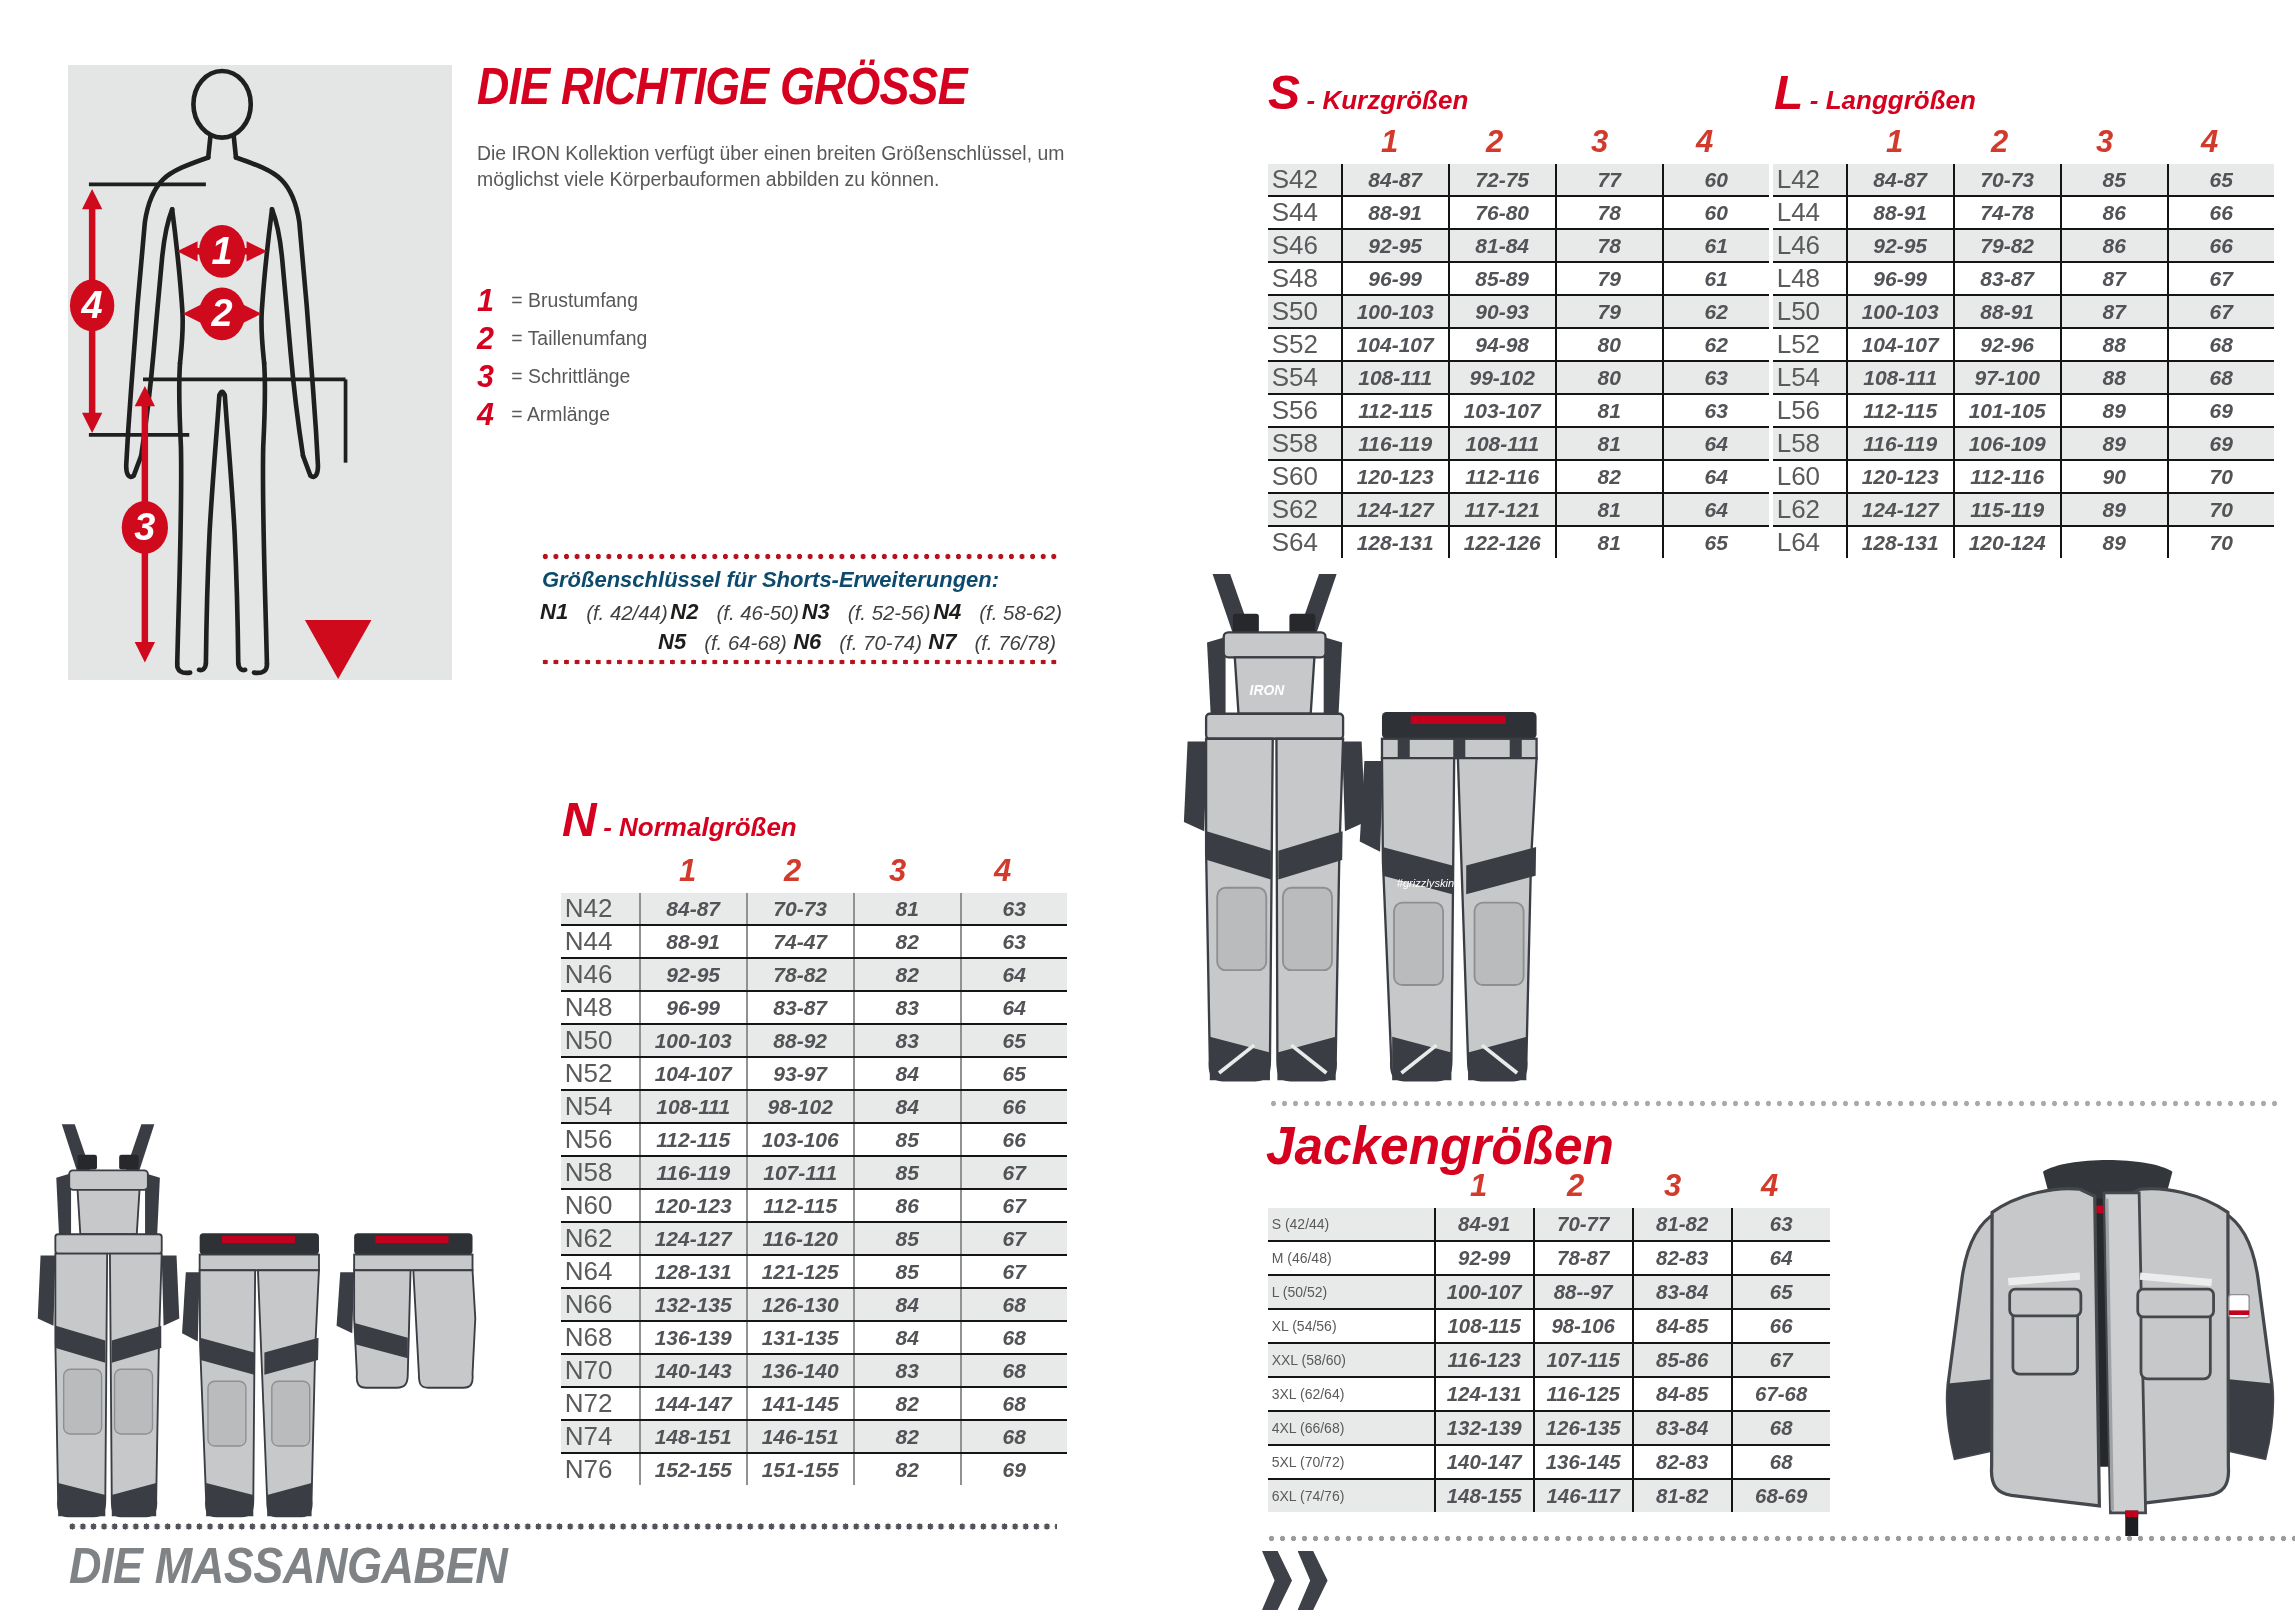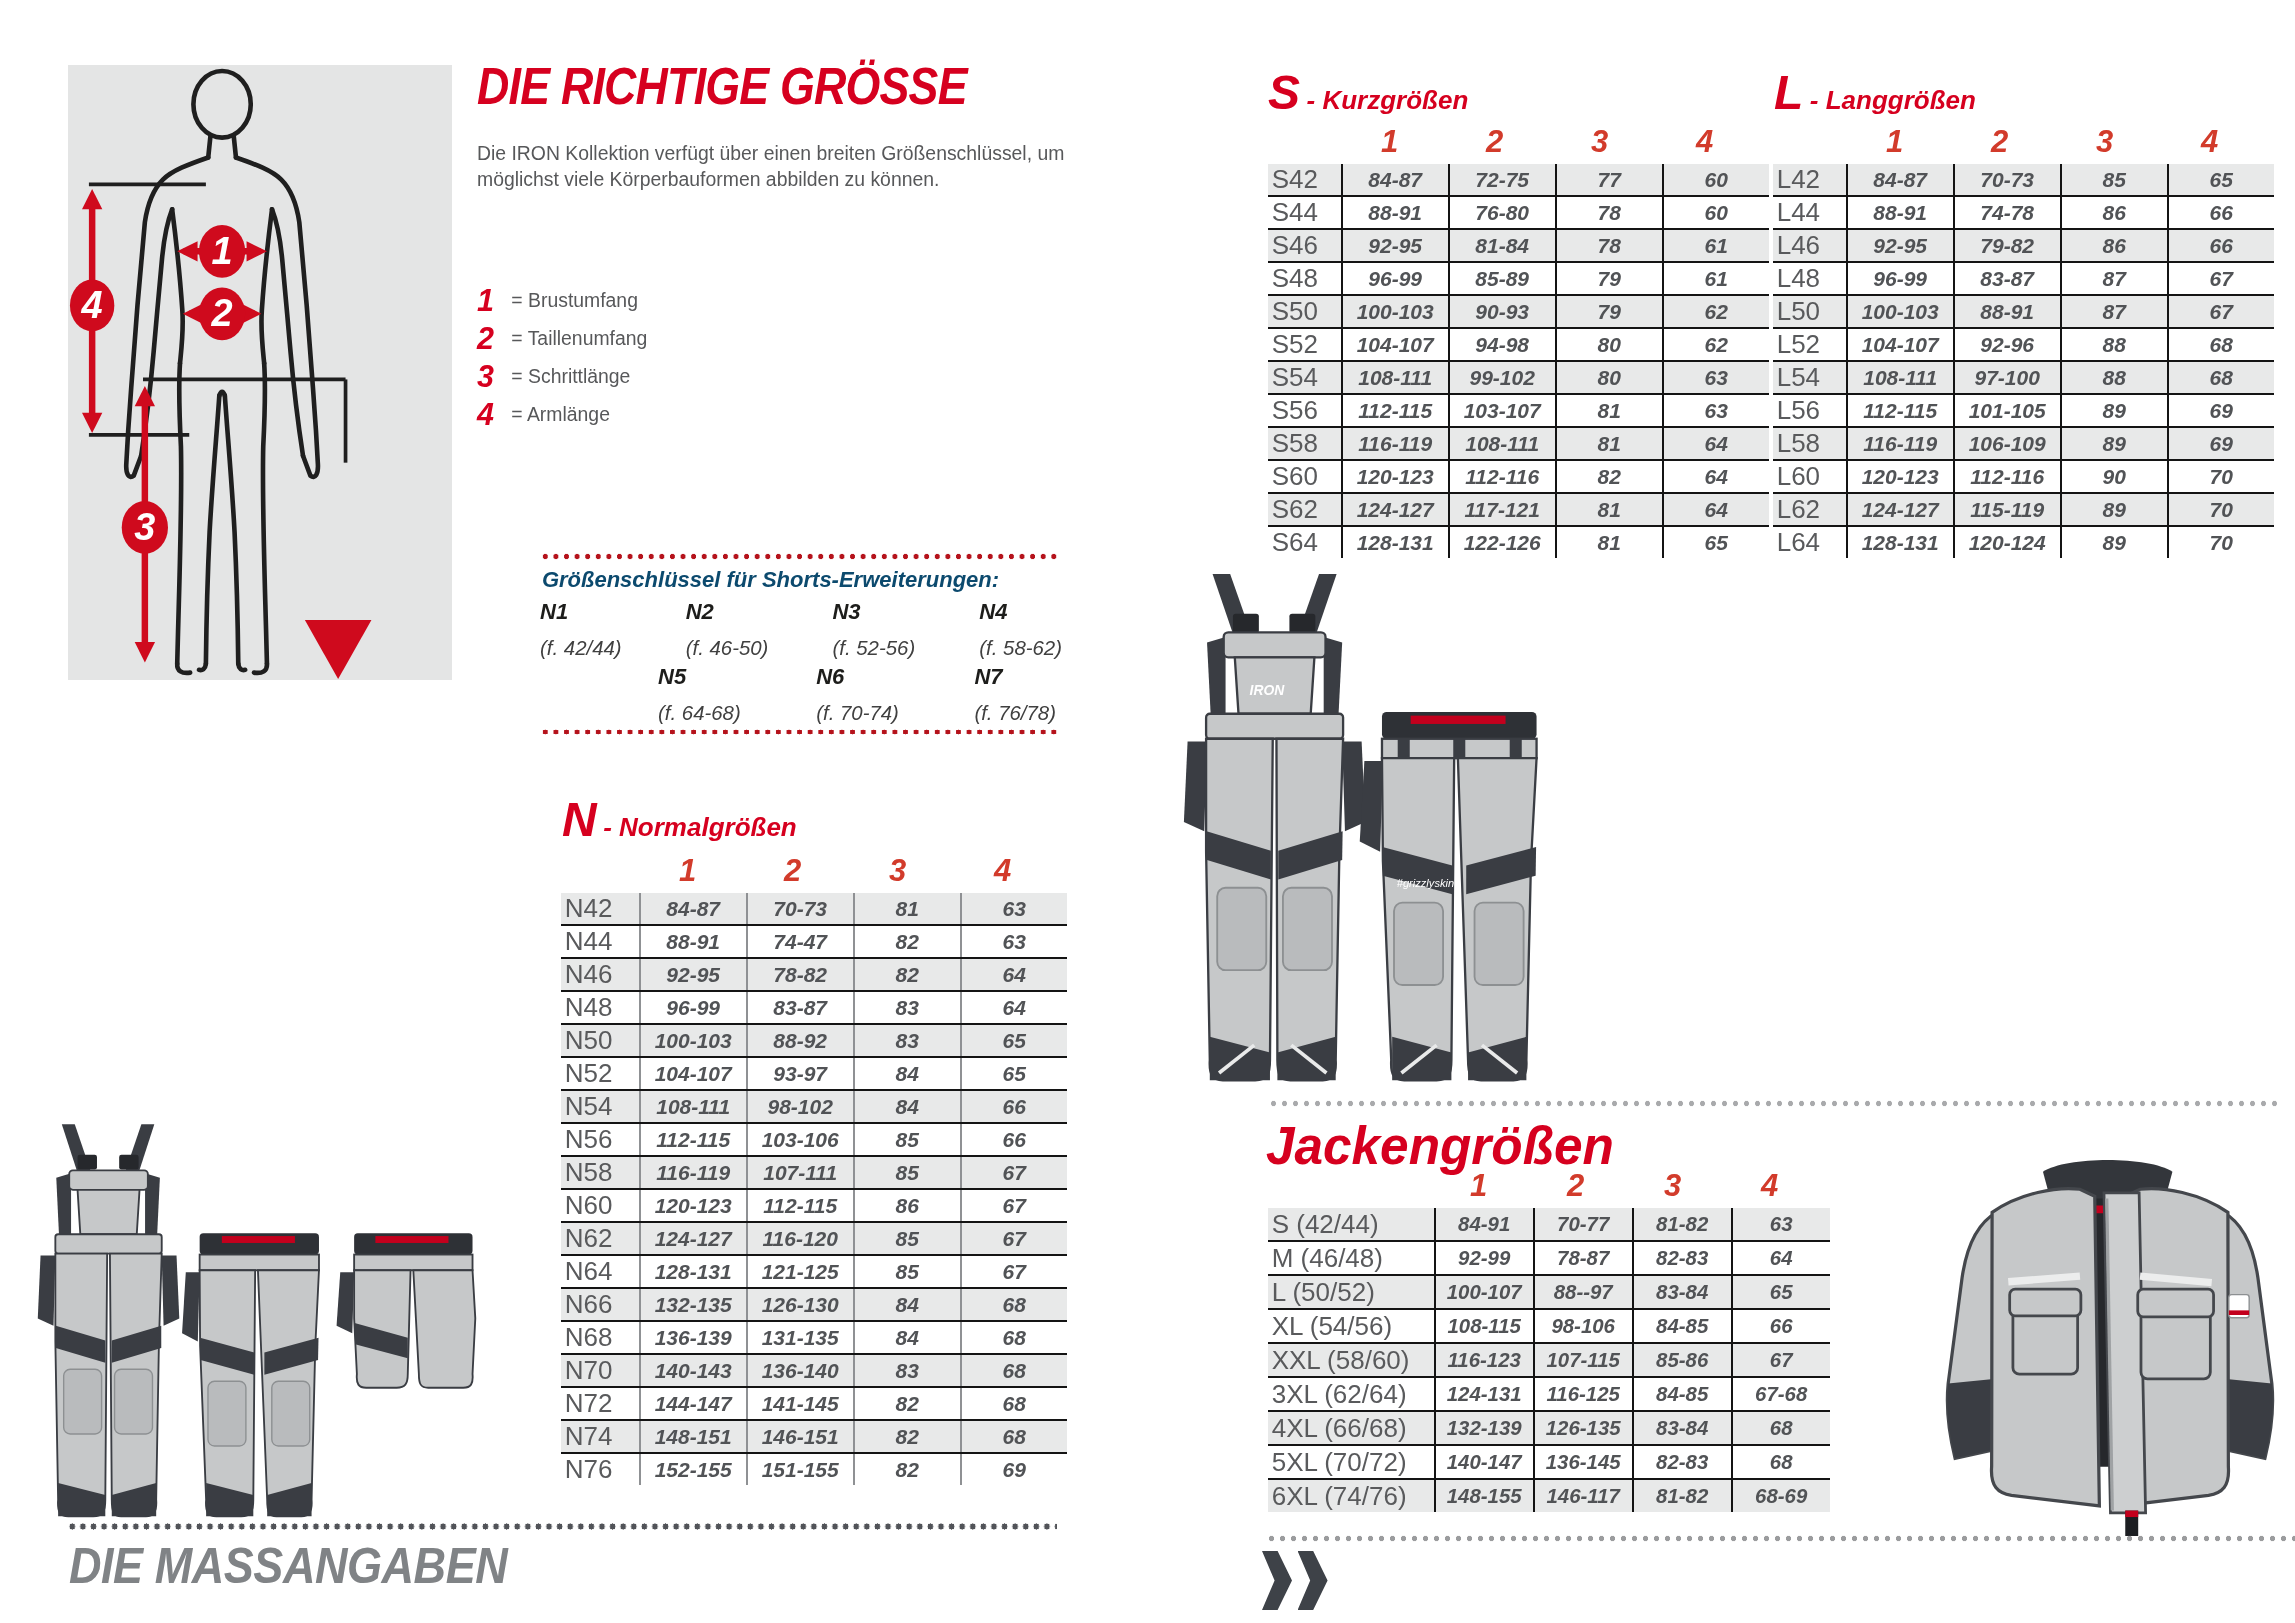--- a/index.html
+++ b/index.html
@@ -25,21 +25,21 @@
   .leg-row{display:flex;align-items:center;gap:9.3px;height:38px;}
   .leg-num{font-size:30.5px;font-weight:800;font-style:italic;color:#d6001f;width:25px;}
   .leg-label{font-size:19.4px;color:#57585a;}
 
   
   .shorts-box{left:540px;top:553px;width:522px;}
   .dotrow-red{height:6.5px;background:radial-gradient(circle,#b5121b 2.5px,transparent 2.8px) left center/10.6px 6.5px repeat-x;}
   .sk-title{font-size:22px;font-style:italic;font-weight:700;color:#0c4a6e;margin:7.4px 0 6.5px 1.9px;}
   .skrow{display:flex;justify-content:space-between;align-items:baseline;font-style:italic;margin:0.9px 0 3.7px;}
   .skrow.indent{margin-left:118px;width:398px;}
-  .sk-item{display:flex;gap:12px;align-items:flex-start;flex-direction:column;}
+  .sk-item{display:flex;gap:18px;align-items:flex-end;}
   .sk-code{font-size:22px;font-weight:800;color:#1d1d1b;font-style:italic;}
   .sk-range{font-size:20.4px;color:#404040;font-style:italic;}
 
   
   .sizetable{position:absolute;}
   .thead{display:flex;align-items:flex-end;}
   .thead span{text-align:center;font-style:italic;font-weight:800;color:#d23b2b;}
   .trow{display:flex;}
   .cell{display:flex;align-items:center;}
   .cell.label{justify-content:flex-start;padding-left:3.7px;color:#595a5c;}
@@ -56,21 +56,21 @@
 
   .t-n .thead{padding-left:74px;height:43px;}
   .t-n .thead span{width:105px;font-size:31px;padding-bottom:3.7px;}
   .t-n .trow{height:31px;}
   .t-n .cell.label{width:74px;font-size:26px;}
   .t-n .cell.val{width:105px;font-size:21px;border-left:2.3px solid #8f9194;}
 
   .t-j .thead{padding-left:162px;height:41px;}
   .t-j .thead span{width:97px;font-size:31px;padding-bottom:3.7px;}
   .t-j .trow{height:32px;}
-  .t-j .cell.label{width:162px;font-size:26px;}
+  .t-j .cell.label{width:162px;font-size:14px;}
   .t-j .cell.val{width:97px;font-size:20.4px;border-left:2.8px solid #141414;}
 
   
   .dots-light{height:6.5px;background:radial-gradient(circle,#a9aaac 2.3px,transparent 2.5px) left center/11px 6.5px repeat-x;}
   .dots-dark{height:6.5px;background:radial-gradient(circle,#515358 2.8px,transparent 3px) left center/10.6px 6.5px repeat-x;}
   .dots-mid{height:6.5px;background:radial-gradient(circle,#9b9c9e 2.5px,transparent 2.8px) left center/11px 6.5px repeat-x;}
 
   
   .figure-box{left:68px;top:65px;width:384px;height:615px;background:#e4e5e5;}
 

